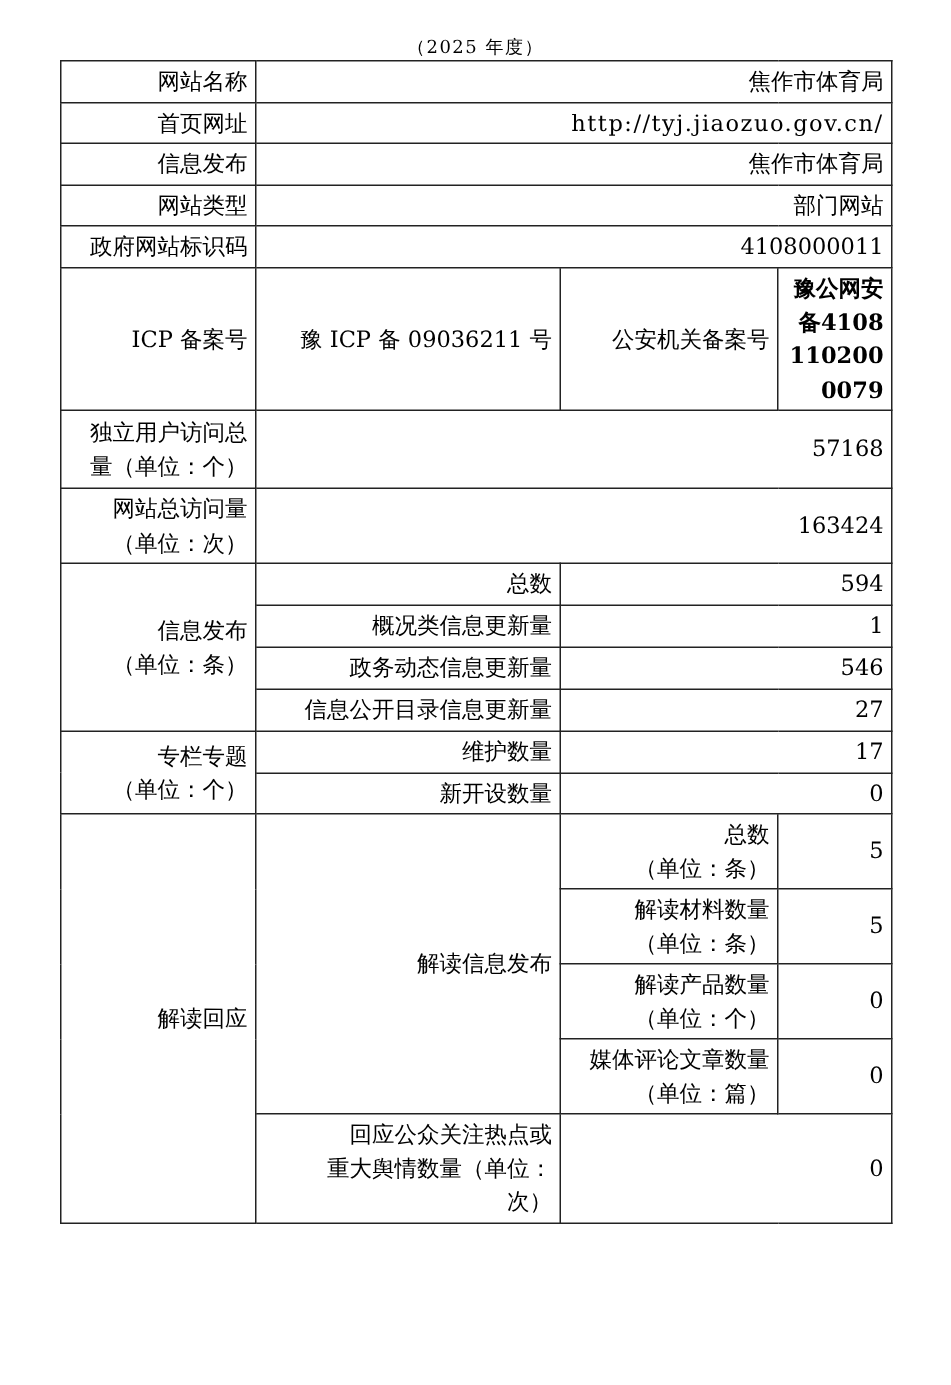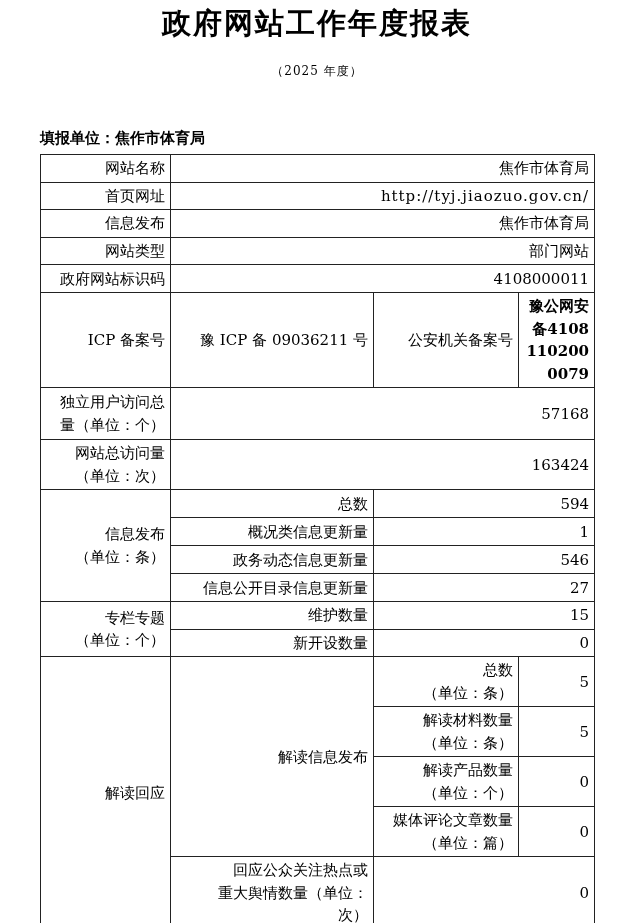--- a/index.html
+++ b/index.html
@@ -48,23 +48,21 @@
   td.ml { white-space:pre-line; }
   td.lal { text-align:left; padding-left:9px; white-space:normal; }
   td.break { word-break:break-all; padding:2px 2px;font-weight:bold; }
   td.url-cell { letter-spacing:1px; }
 </style>
 </head>
 <body>
 
 <div class="page">
 
-  <h1 class="doc-title">政府网站工作年度报表</h1>
   <div class="doc-subtitle">（2025 年度）</div>
-  <div class="unit-line">填报单位：焦作市体育局</div>
 
   <table class="report">
     <colgroup>
       <col style="width:130px">
         <col style="width:203px">
         <col style="width:145px">
         <col style="width:76px">
     </colgroup>
 
     <tbody>
@@ -126,21 +124,21 @@
     </tr>
     <tr style="height:28px">
       <td>信息公开目录信息更新量</td>
       <td colspan="2">27</td>
     </tr>
 
     <tr style="height:26px">
       <td rowspan="2" class="ml">专栏专题
 （单位：个）</td>
       <td>维护数量</td>
-      <td colspan="2">15</td>
+      <td colspan="2">17</td>
     </tr>
     <tr style="height:26px">
       <td>新开设数量</td>
       <td colspan="2">0</td>
     </tr>
 
     <tr style="height:47px">
       <td rowspan="5">解读回应</td>
       <td rowspan="4">解读信息发布</td>
       <td class="ml">总数

